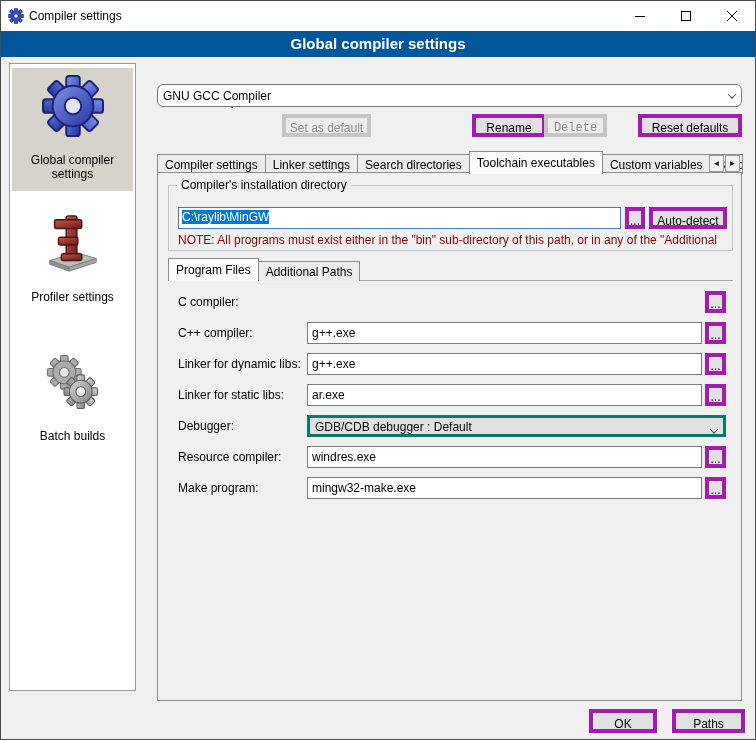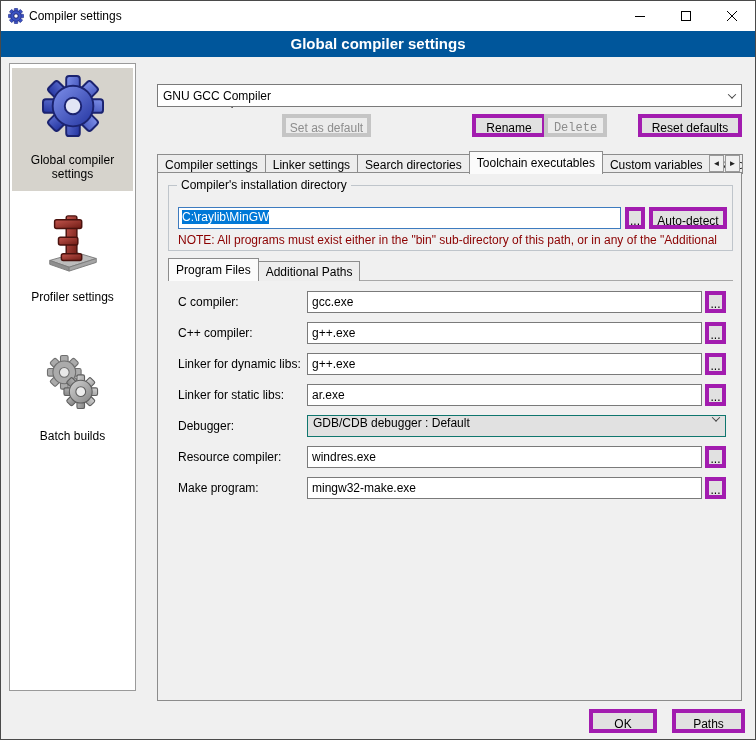--- a/index.html
+++ b/index.html
@@ -52,21 +52,21 @@
   .sel-text { background:#0078D7; color:#fff; }
 
   .note-text { position:absolute; left:9px; top:47px; width:548px; color:#8B0000; white-space:nowrap; overflow:hidden; }
 
   .subtab-line { position:absolute; left:10px; top:107px; width:565px; border-top:1px solid #a8a8a8; }
 
   .form-row { position:absolute; left:0; width:585px; height:22px; }
   .frm-label { position:absolute; left:20px; line-height:22px; }
   .frm-input { position:absolute; left:149px; width:395px; height:22px; border:1px solid #7a7a7a; background:#fff; padding:0 4px; font-family:"Liberation Sans",sans-serif; font-size:12px; }
   .dots-btn { position:absolute; left:547px; width:21px; height:22px; line-height:19px; }
-  .frm-select { position:absolute; left:149px; width:419px; height:22px; background:#e1e1e1; border:1px solid #0f766e; display:flex; align-items:flex-start; padding-left:5px; }
+  .frm-select { position:absolute; left:149px; width:419px; height:22px; background:#e1e1e1; border:3px solid #0f766e; display:flex; align-items:flex-end; padding-left:5px; }
   .frm-select .combo-btn { margin-left:auto; width:18px; display:flex; justify-content:center; }
 
   .small-btn { height:22px; line-height:20px; }
 
   
   .footer-btn { top:708px; height:24px; line-height:22px; }
 </style>
 </head>
 <body>
 
@@ -166,21 +166,21 @@
               <use href="#gearshape" fill="url(#graygrad)" stroke="#5f5f5f"></use>
               <circle r="9" fill="#ededed" stroke="#5f5f5f" stroke-width="2"></circle>
             </g>
         </svg>
       </span>
       <div class="lbl">Batch builds</div>
     </div>
   </div>
 
   <div class="static-label" style="left:157px; top:65px;margin-top:28px;">Selected compiler</div>
-  <div class="combo" style="left:156px; top:83px; width:585px;">
+  <div class="combo" style="left:156px; top:83px; width:585px;border-radius:6px;">
     <span>GNU GCC Compiler</span>
     <span class="combo-btn">
         <i class="chev"></i>
       </span>
   </div>
 
   <div class="btn disabled" style="left:281px; top:113px; width:89px;">Set as default</div>
   <div class="btn" style="left:394px; top:113px; width:75px;margin-top:44px;">Copy</div>
   <div class="btn" style="left:471px; top:113px; width:74px;">Rename</div>
   <div class="btn disabled" style="left:543px; top:113px; width:63px;font-family:Liberation Mono, monospace;">Delete</div>
@@ -212,21 +212,20 @@
     </div>
 
     <div class="subtab-line"></div>
     <div class="tabbar" style="left:10px; top:85px; width:565px; height:23px;">
       <div class="tab selected">Program Files</div>
       <div class="tab">Additional Paths</div>
     </div>
 
     <div class="form-row" style="top:118px;">
       <label class="frm-label">C compiler:</label>
-      <input class="frm-input" value="gcc.exe" style="">
       <div class="btn dots-btn">...</div>
     </div>
 
     <div class="form-row" style="top:149px;">
       <label class="frm-label">C++ compiler:</label>
       <input class="frm-input" value="g++.exe" style="">
       <div class="btn dots-btn">...</div>
     </div>
 
     <div class="form-row" style="top:180px;">

